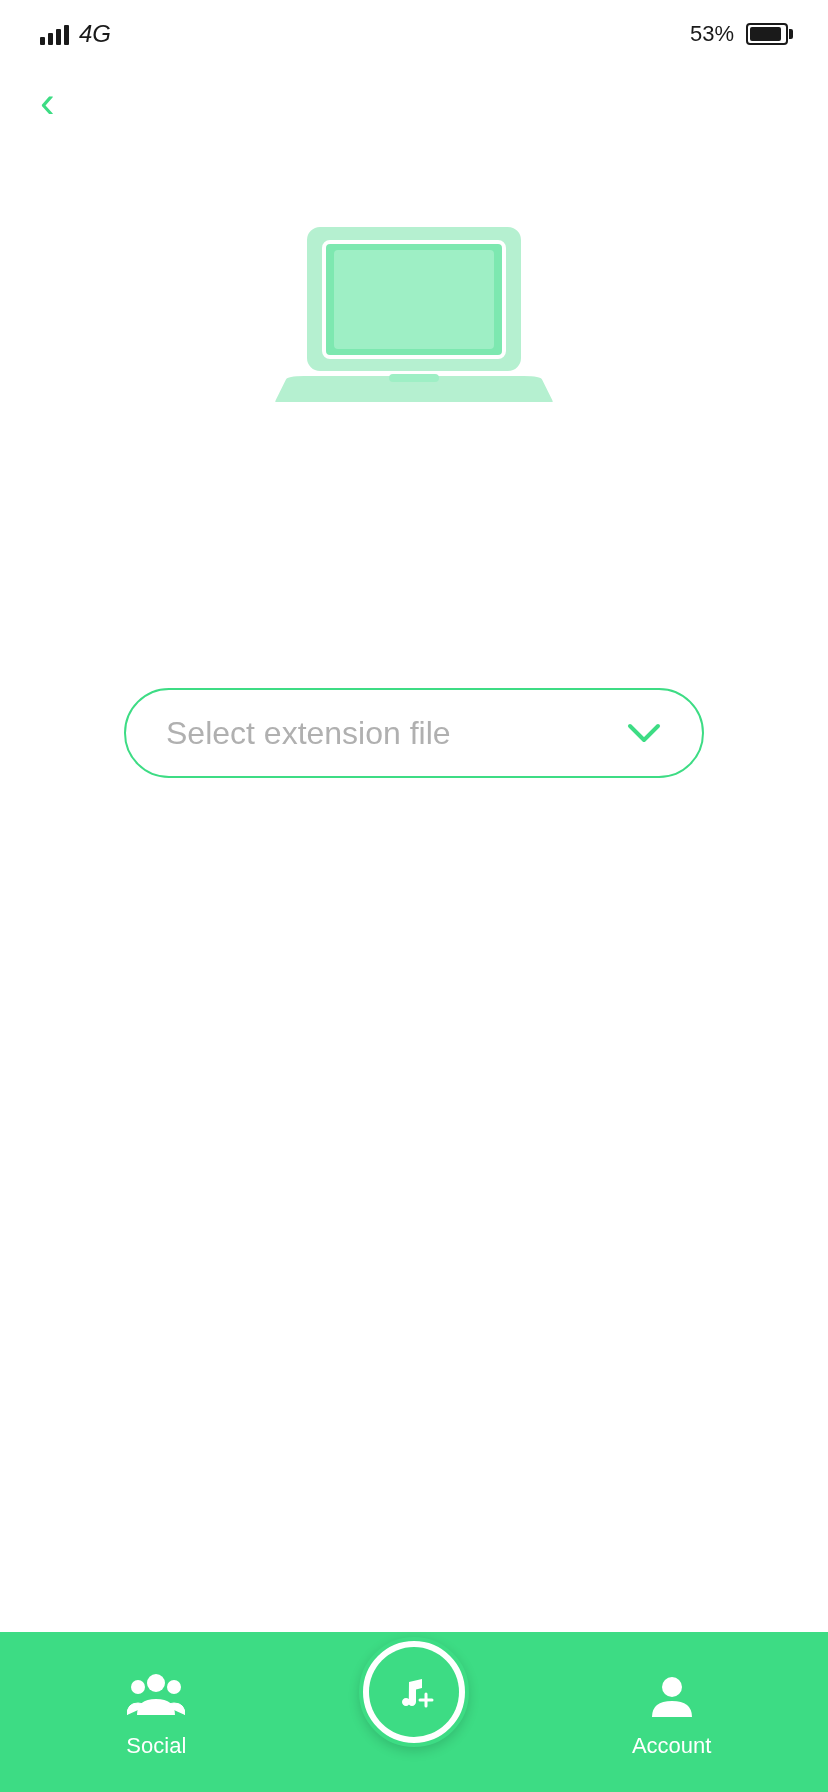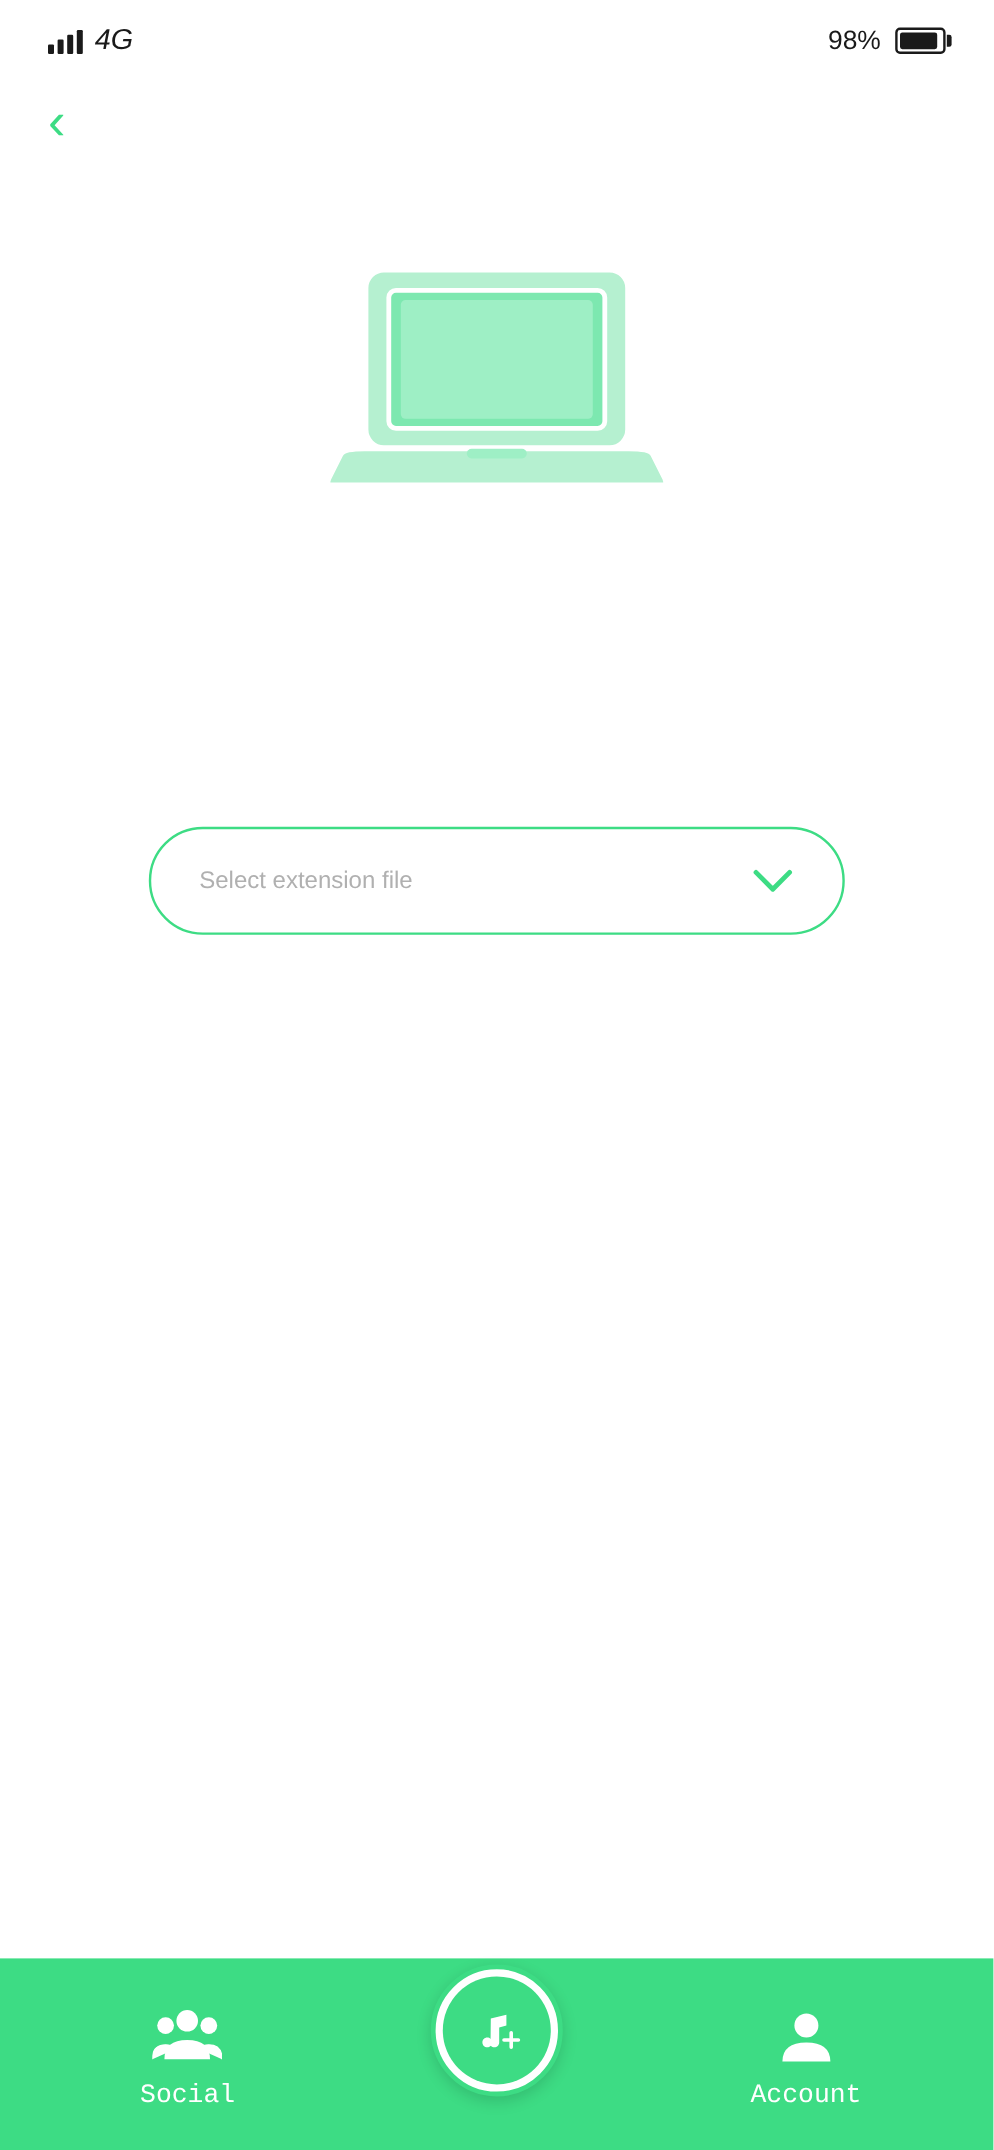--- a/index.html
+++ b/index.html
@@ -145,41 +145,40 @@
       border-radius: 50px;
       display: flex;
       align-items: center;
       justify-content: space-between;
       padding: 0 40px;
       background: #ffffff;
       cursor: pointer;
     }
 
     .select-placeholder {
-      font-size: 20px;
+      font-size: 32px;
       color: #b0b0b0;
       font-weight: 400;
     }
 
     .chevron-down {
       color: #3ddc84;
       font-size: 32px;
       font-weight: 700;
     }
 
     
     .bottom-nav {
       height: 160px;
       background: #3ddc84;
       display: flex;
       align-items: center;
       justify-content: space-around;
       padding: 0 20px;
       position: relative;
-      font-family: Liberation Mono, monospace;
     }
 
     .nav-item {
       display: flex;
       flex-direction: column;
       align-items: center;
       gap: 8px;
       cursor: pointer;
       color: #ffffff;
       width: 140px;
@@ -264,21 +263,21 @@
   <div class="status-left">
     <div class="signal-bars">
       <div class="signal-bar"></div>
       <div class="signal-bar"></div>
       <div class="signal-bar"></div>
       <div class="signal-bar"></div>
     </div>
     <span class="network-text">4G</span>
   </div>
   <div class="status-right">
-    <span class="battery-percent">98%</span>
+    <span class="battery-percent">53%</span>
     <div class="battery-icon">
       <div class="battery-fill"></div>
     </div>
   </div>
 </div>
 
 <div class="back-button">
   <span class="back-chevron">‹</span>
 </div>
 

